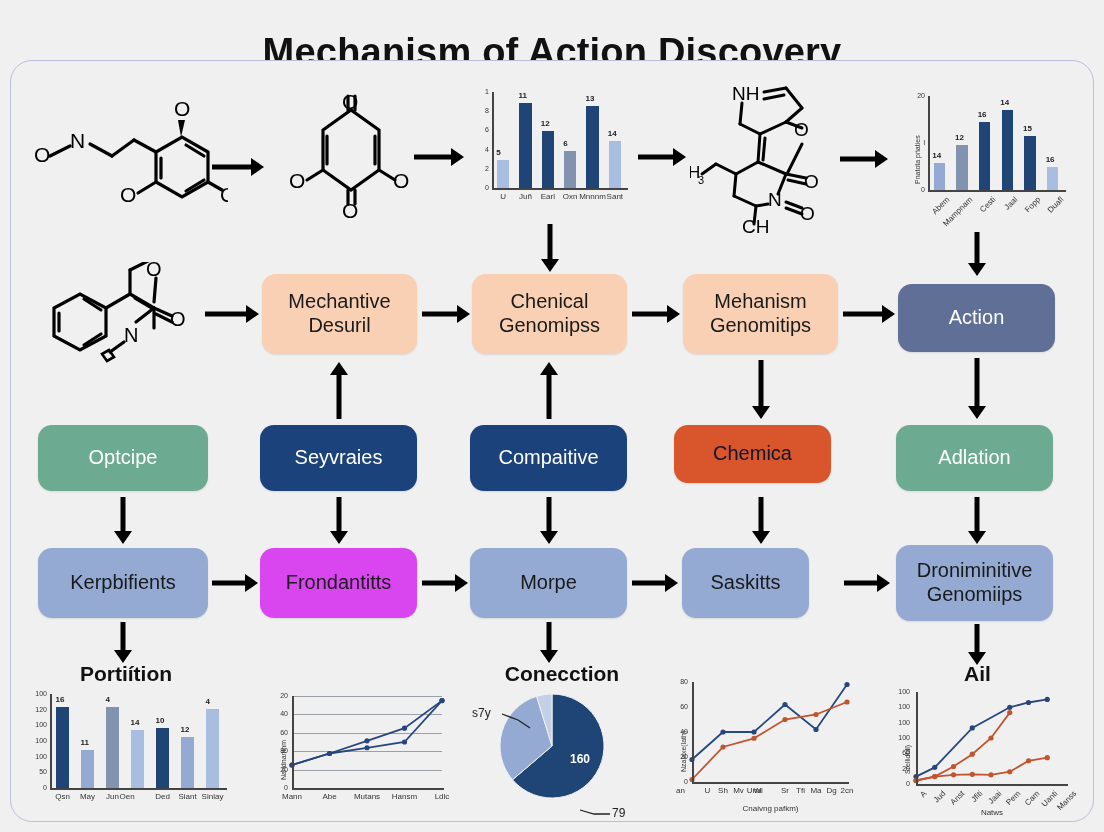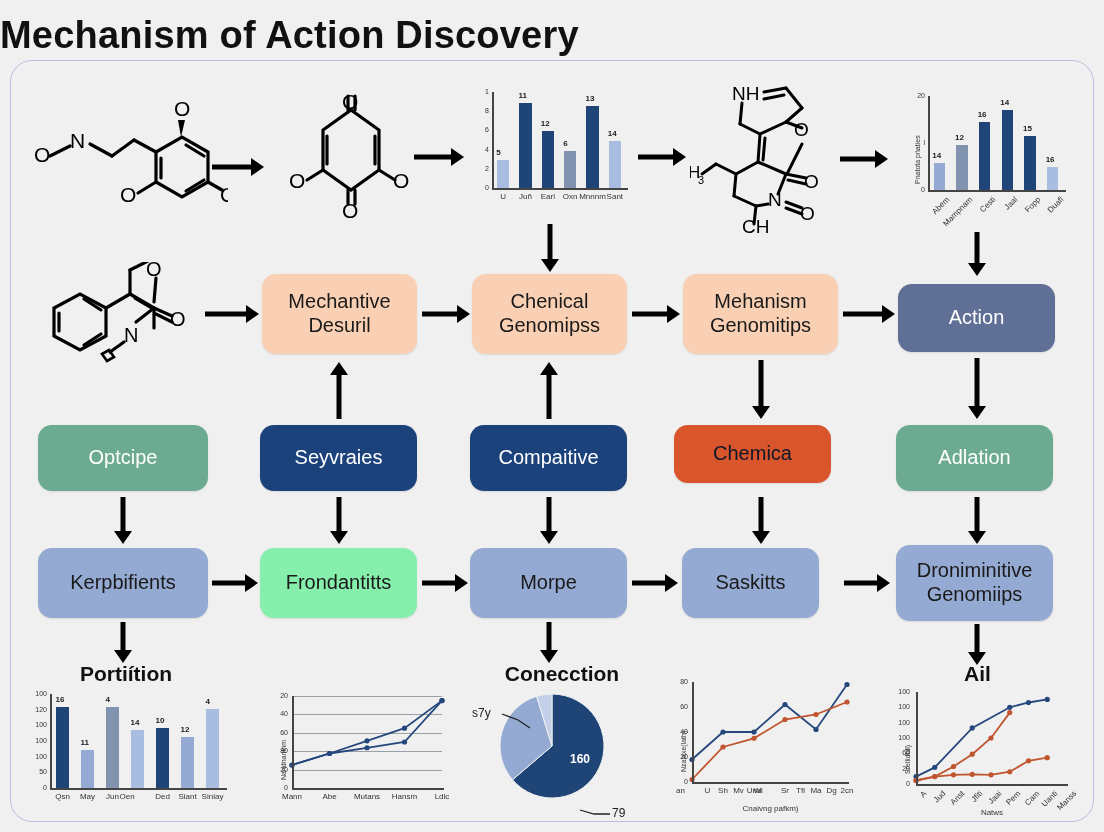--- a/index.html
+++ b/index.html
@@ -5,28 +5,28 @@
   * { box-sizing: border-box; }
   html, body { margin:0; padding:0; }
   body {
     width:1104px; height:832px;
     background:#f0f0f0;
     font-family:"Liberation Sans", sans-serif;
     overflow:hidden;
     position:relative;
   }
   #page-title {
+    text-align:center;
     font-size:38px;
     font-weight:bold;
     color:#111;
     letter-spacing:0.2px;
-    padding-top:4px;
+    padding-top:28px;
     height:62px;
     line-height:48px;
-    margin-top:7px;
   }
   #frame {
     position:absolute;
     left:10px; top:60px;
     width:1084px; height:762px;
     border:1.6px solid #b9bfdc;
     border-radius:22px;
     background:#f0f0f0;
   }
   
@@ -354,31 +354,31 @@
 <div class="arrow-v" style="left:968px; top:358px; width:18px; height:62px;">
   <div class="shaft" style="height:50px;"></div>
     <div class="head" style="top:48px;"></div>
 </div>
 
 <div class="box" style="left:38px; top:548px; width:170px; height:70px; background:#94aad3; color:#1a1a1a;">Kerpbifients</div>
 <div class="arrow-h" style="left:212px; top:574px; width:46px; height:18px;">
   <div class="shaft" style="width:34px;"></div>
     <div class="head" style="left:33px;"></div>
 </div>
-<div class="box" style="left:260px; top:548px; width:157px; height:70px; background:#86efac; color:#1a1a1a;">Frondantitts</div>
+<div class="box" style="left:260px; top:548px; width:157px; height:70px; background:#d946ef; color:#1a1a1a;">Frondantitts</div>
 <div class="arrow-h" style="left:422px; top:574px; width:46px; height:18px;">
   <div class="shaft" style="width:34px;"></div>
     <div class="head" style="left:33px;"></div>
 </div>
 <div class="box" style="left:470px; top:548px; width:157px; height:70px; background:#94aad3; color:#1a1a1a;">Morpe</div>
 <div class="arrow-h" style="left:632px; top:574px; width:46px; height:18px;">
   <div class="shaft" style="width:34px;"></div>
     <div class="head" style="left:33px;"></div>
 </div>
-<div class="box" style="left:682px; top:548px; width:137px; height:70px; background:#94aad3; color:#1a1a1a;">Saskitts</div>
+<div class="box" style="left:682px; top:548px; width:127px; height:70px; background:#94aad3; color:#1a1a1a;">Saskitts</div>
 <div class="arrow-h" style="left:844px; top:574px; width:46px; height:18px;">
   <div class="shaft" style="width:34px;"></div>
     <div class="head" style="left:33px;"></div>
 </div>
 <div class="box" style="left:896px; top:545px; width:157px; height:76px; background:#94aad3; color:#1a1a1a;">Droniminitive Genomiips</div>
 
 <div class="arrow-v" style="left:114px; top:497px; width:18px; height:48px;">
   <div class="shaft" style="height:36px;"></div>
     <div class="head" style="top:34px;"></div>
 </div>

